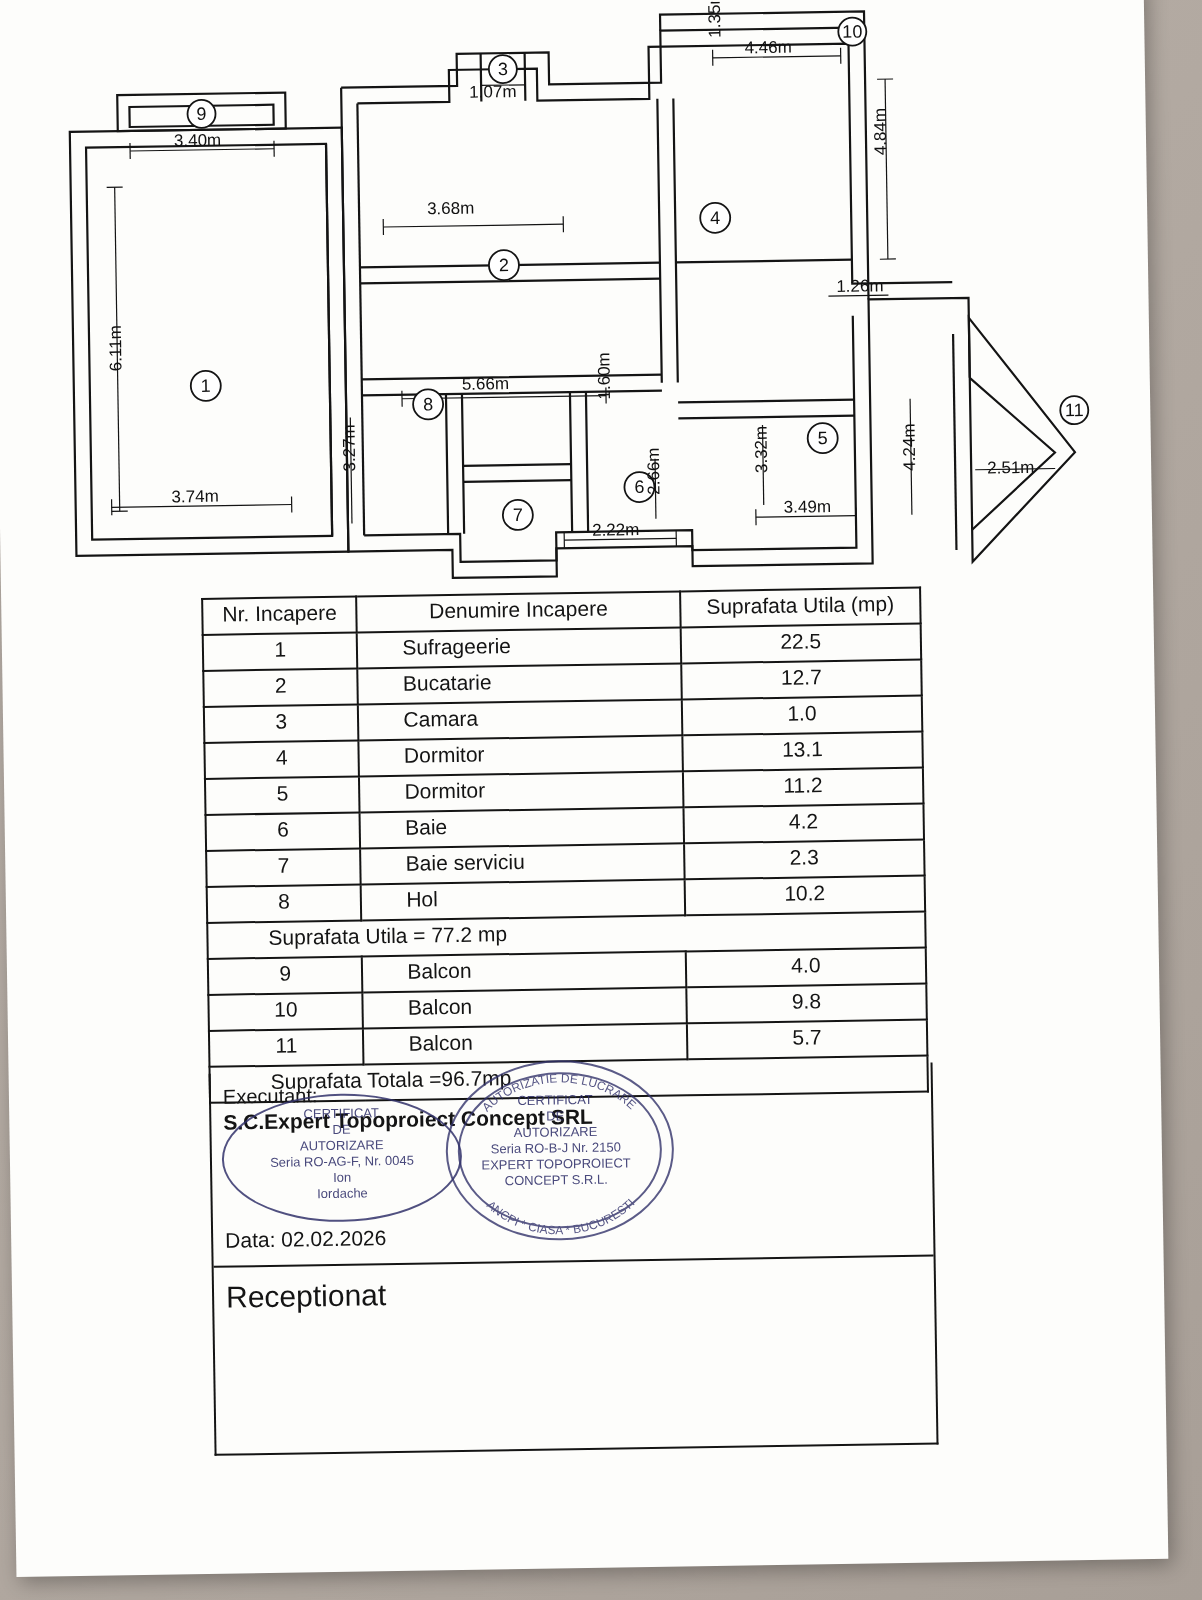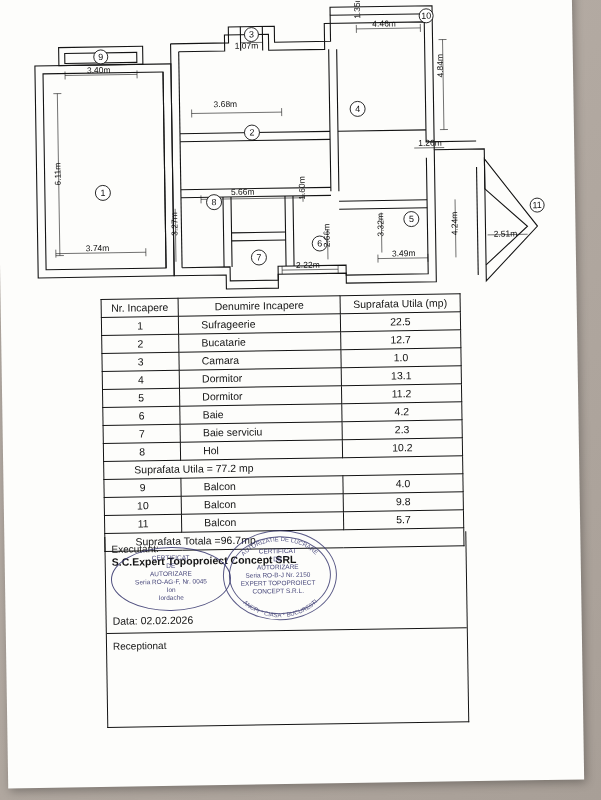--- a/index.html
+++ b/index.html
@@ -119,21 +119,21 @@
   .datatxt {
     position: absolute;
     left: 6px;
     top: 78px;
     font-size: 10.5px;
   }
   .receptionat {
     position: absolute;
     left: 6px;
     top: 104px;
-    font-size: 10px;
+    font-size: 15px;
   }
 
   
   .stamp {
     position: absolute;
     color: #2a2a66;
     font-size: 6.5px;
     text-align: center;
     line-height: 8px;
     opacity: 0.85;

